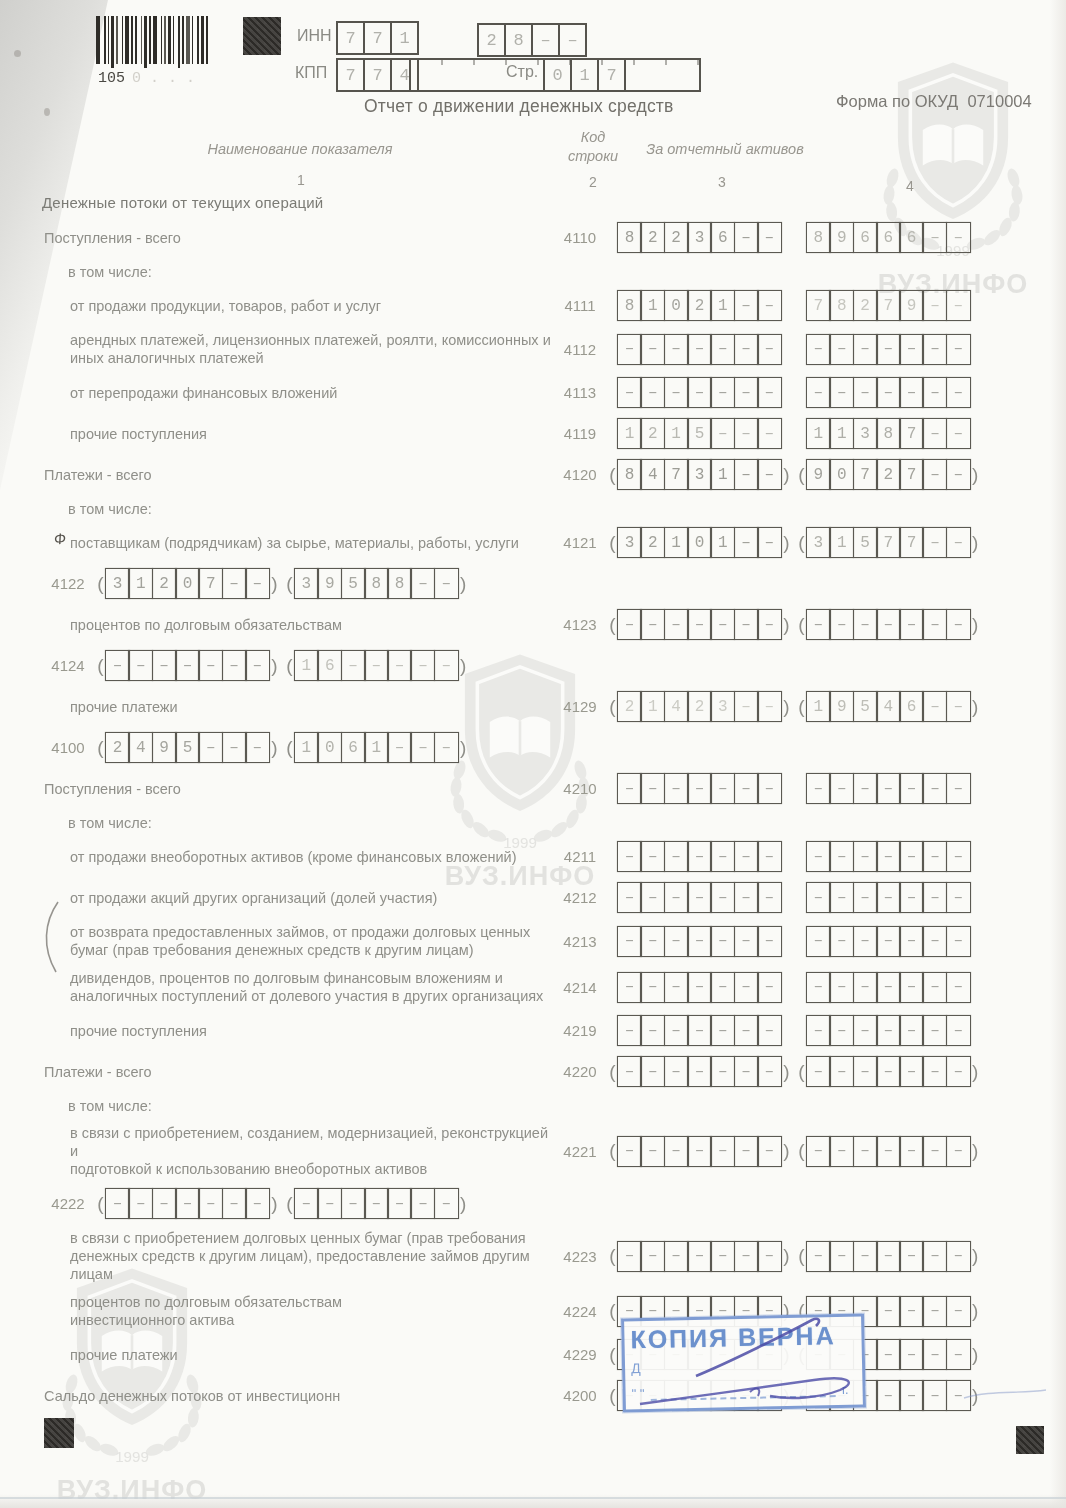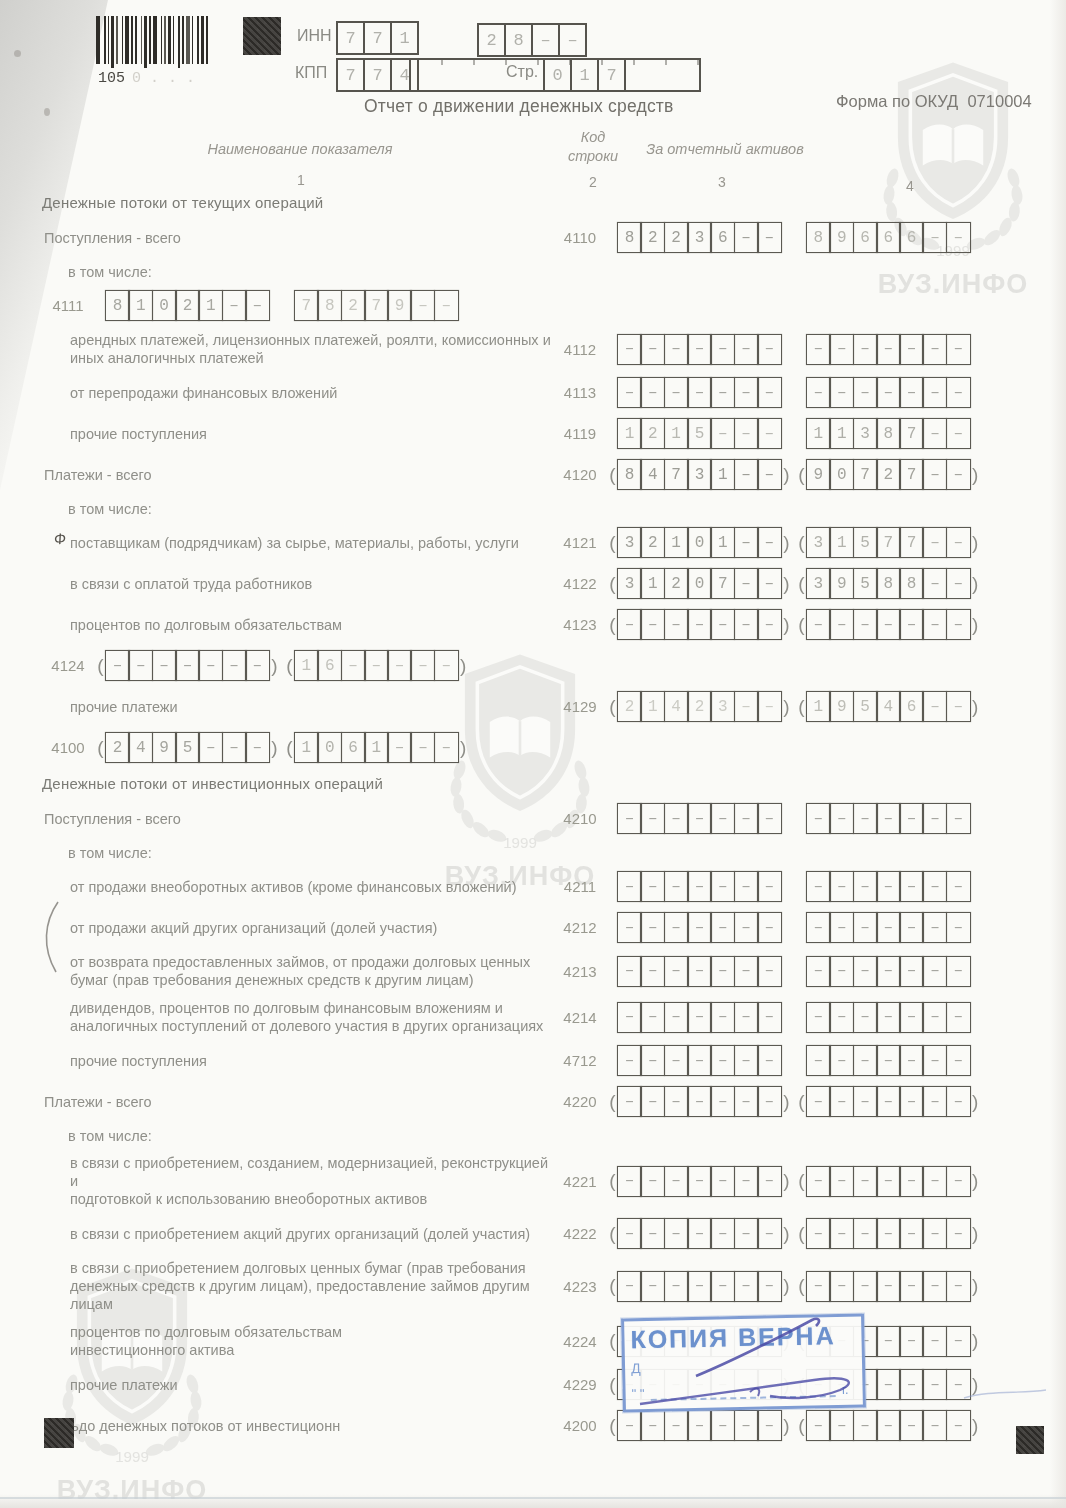--- a/index.html
+++ b/index.html
@@ -253,20 +253,21 @@
             <span class="cell" style="color: rgb(182, 182, 175);">–</span>
             <span class="cell" style="color: rgb(182, 182, 175);">–</span>
           </div>
           <span class="par"></span>
         </div>
       </div>
       <div class="trow sub">
         <div class="lbl">в том числе:</div>
       </div>
       <div class="trow row">
+        <div class="lbl">от продажи продукции, товаров, работ и услуг</div>
         <div class="code">4111</div>
         <div class="grp g3">
           <span class="par"></span>
           <div class="cells">
             <span class="cell" style="color: rgb(167, 167, 160);">8</span>
             <span class="cell" style="color: rgb(167, 167, 160);">1</span>
             <span class="cell" style="color: rgb(167, 167, 160);">0</span>
             <span class="cell" style="color: rgb(167, 167, 160);">2</span>
             <span class="cell" style="color: rgb(167, 167, 160);">1</span>
             <span class="cell" style="color: rgb(167, 167, 160);">–</span>
@@ -436,21 +437,20 @@
             <span class="cell" style="color: rgb(178, 178, 171);">5</span>
             <span class="cell" style="color: rgb(178, 178, 171);">7</span>
             <span class="cell" style="color: rgb(178, 178, 171);">7</span>
             <span class="cell" style="color: rgb(178, 178, 171);">–</span>
             <span class="cell" style="color: rgb(178, 178, 171);">–</span>
           </div>
           <span class="par">)</span>
         </div>
       </div>
       <div class="trow row">
-        <div class="lbl">в связи с оплатой труда работников</div>
         <div class="code">4122</div>
         <div class="grp g3">
           <span class="par">(</span>
           <div class="cells">
             <span class="cell" style="color: rgb(162, 162, 155);">3</span>
             <span class="cell" style="color: rgb(162, 162, 155);">1</span>
             <span class="cell" style="color: rgb(162, 162, 155);">2</span>
             <span class="cell" style="color: rgb(162, 162, 155);">0</span>
             <span class="cell" style="color: rgb(162, 162, 155);">7</span>
             <span class="cell" style="color: rgb(162, 162, 155);">–</span>
@@ -583,23 +583,20 @@
             <span class="cell" style="color: rgb(179, 179, 172);">0</span>
             <span class="cell" style="color: rgb(179, 179, 172);">6</span>
             <span class="cell" style="color: rgb(179, 179, 172);">1</span>
             <span class="cell" style="color: rgb(179, 179, 172);">–</span>
             <span class="cell" style="color: rgb(179, 179, 172);">–</span>
             <span class="cell" style="color: rgb(179, 179, 172);">–</span>
           </div>
           <span class="par">)</span>
         </div>
       </div>
-      <div class="trow section">
-        <div class="lbl">Денежные потоки от инвестиционных операций</div>
-      </div>
       <div class="trow row lvl0">
         <div class="lbl">Поступления - всего</div>
         <div class="code">4210</div>
         <div class="grp g3">
           <span class="par"></span>
           <div class="cells">
             <span class="cell" style="color: rgb(164, 164, 158);">–</span>
             <span class="cell" style="color: rgb(164, 164, 158);">–</span>
             <span class="cell" style="color: rgb(164, 164, 158);">–</span>
             <span class="cell" style="color: rgb(164, 164, 158);">–</span>
@@ -743,21 +740,21 @@
             <span class="cell" style="color: rgb(164, 164, 158);">–</span>
             <span class="cell" style="color: rgb(164, 164, 158);">–</span>
             <span class="cell" style="color: rgb(164, 164, 158);">–</span>
             <span class="cell" style="color: rgb(164, 164, 158);">–</span>
           </div>
           <span class="par"></span>
         </div>
       </div>
       <div class="trow row">
         <div class="lbl">прочие поступления</div>
-        <div class="code">4712</div>
+        <div class="code">4219</div>
         <div class="grp g3">
           <span class="par"></span>
           <div class="cells">
             <span class="cell" style="color: rgb(164, 164, 158);">–</span>
             <span class="cell" style="color: rgb(164, 164, 158);">–</span>
             <span class="cell" style="color: rgb(164, 164, 158);">–</span>
             <span class="cell" style="color: rgb(164, 164, 158);">–</span>
             <span class="cell" style="color: rgb(164, 164, 158);">–</span>
             <span class="cell" style="color: rgb(164, 164, 158);">–</span>
             <span class="cell" style="color: rgb(164, 164, 158);">–</span>
@@ -836,21 +833,20 @@
             <span class="cell" style="color: rgb(164, 164, 158);">–</span>
             <span class="cell" style="color: rgb(164, 164, 158);">–</span>
             <span class="cell" style="color: rgb(164, 164, 158);">–</span>
             <span class="cell" style="color: rgb(164, 164, 158);">–</span>
             <span class="cell" style="color: rgb(164, 164, 158);">–</span>
           </div>
           <span class="par">)</span>
         </div>
       </div>
       <div class="trow row">
-        <div class="lbl">в связи с приобретением акций других организаций (долей участия)</div>
         <div class="code">4222</div>
         <div class="grp g3">
           <span class="par">(</span>
           <div class="cells">
             <span class="cell" style="color: rgb(164, 164, 158);">–</span>
             <span class="cell" style="color: rgb(164, 164, 158);">–</span>
             <span class="cell" style="color: rgb(164, 164, 158);">–</span>
             <span class="cell" style="color: rgb(164, 164, 158);">–</span>
             <span class="cell" style="color: rgb(164, 164, 158);">–</span>
             <span class="cell" style="color: rgb(164, 164, 158);">–</span>

